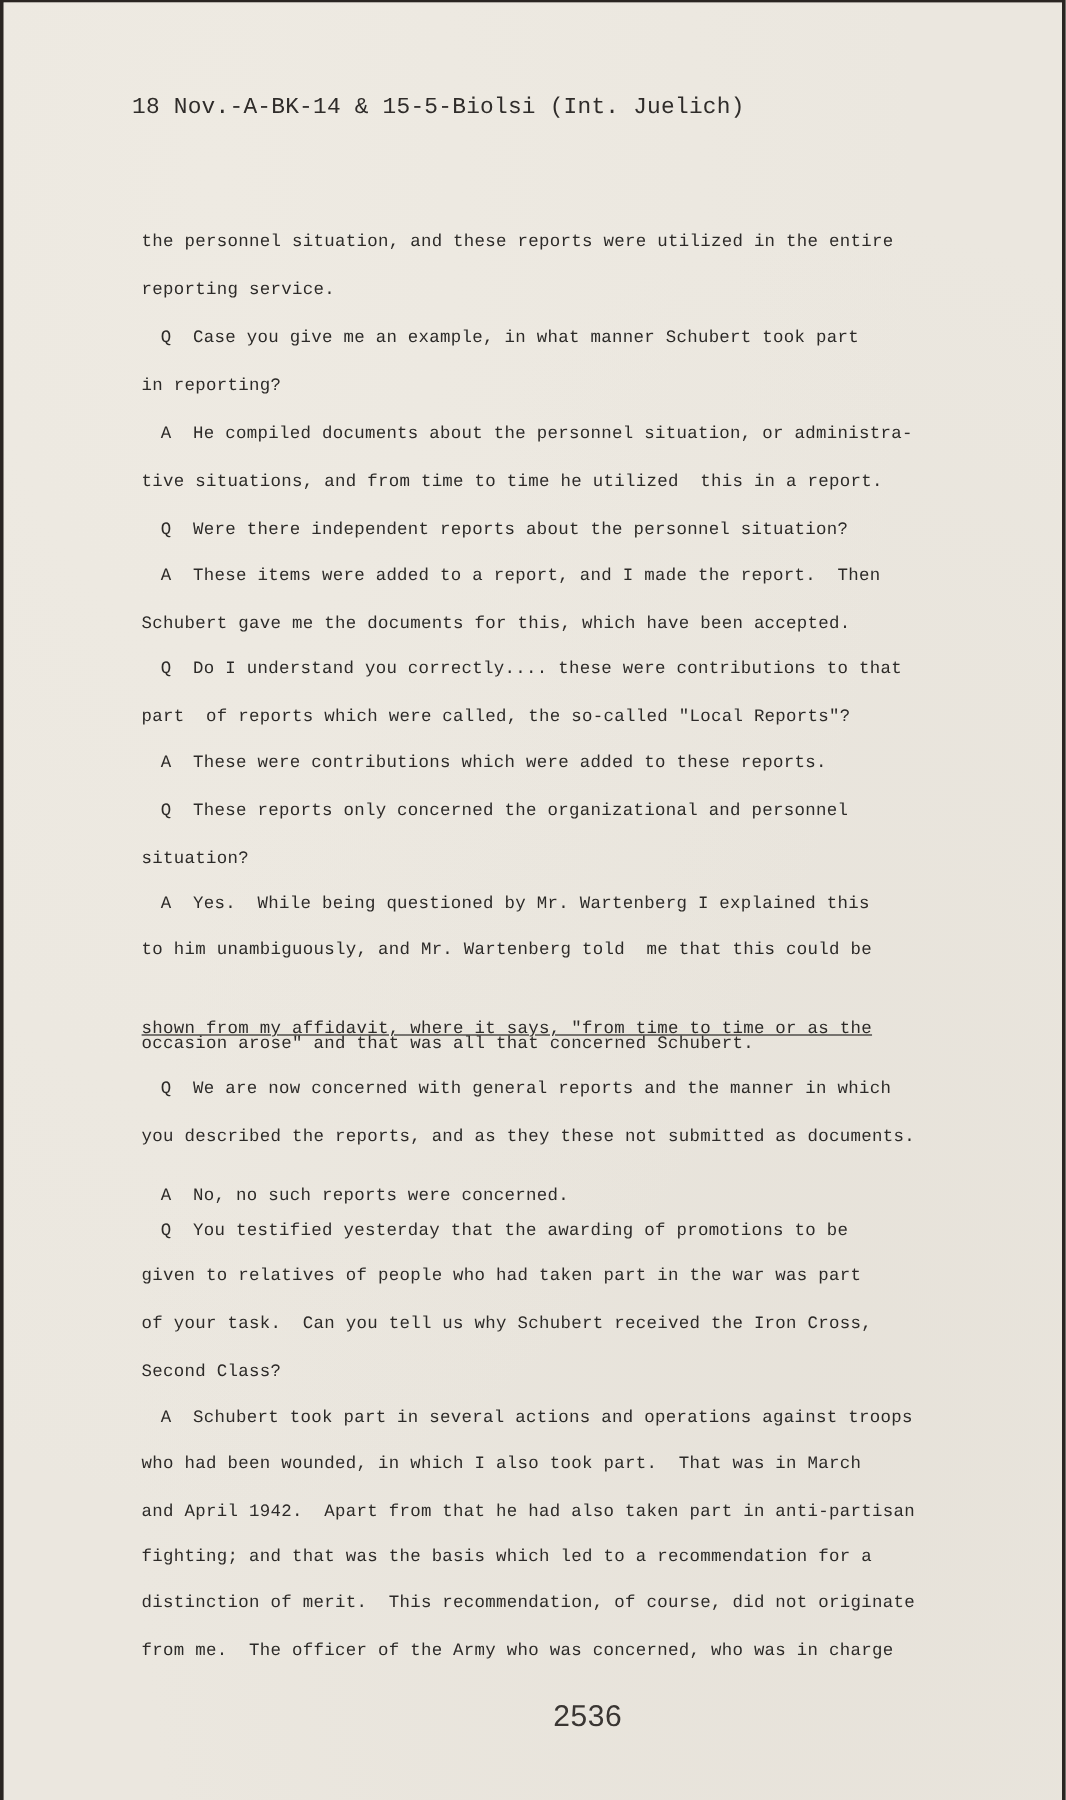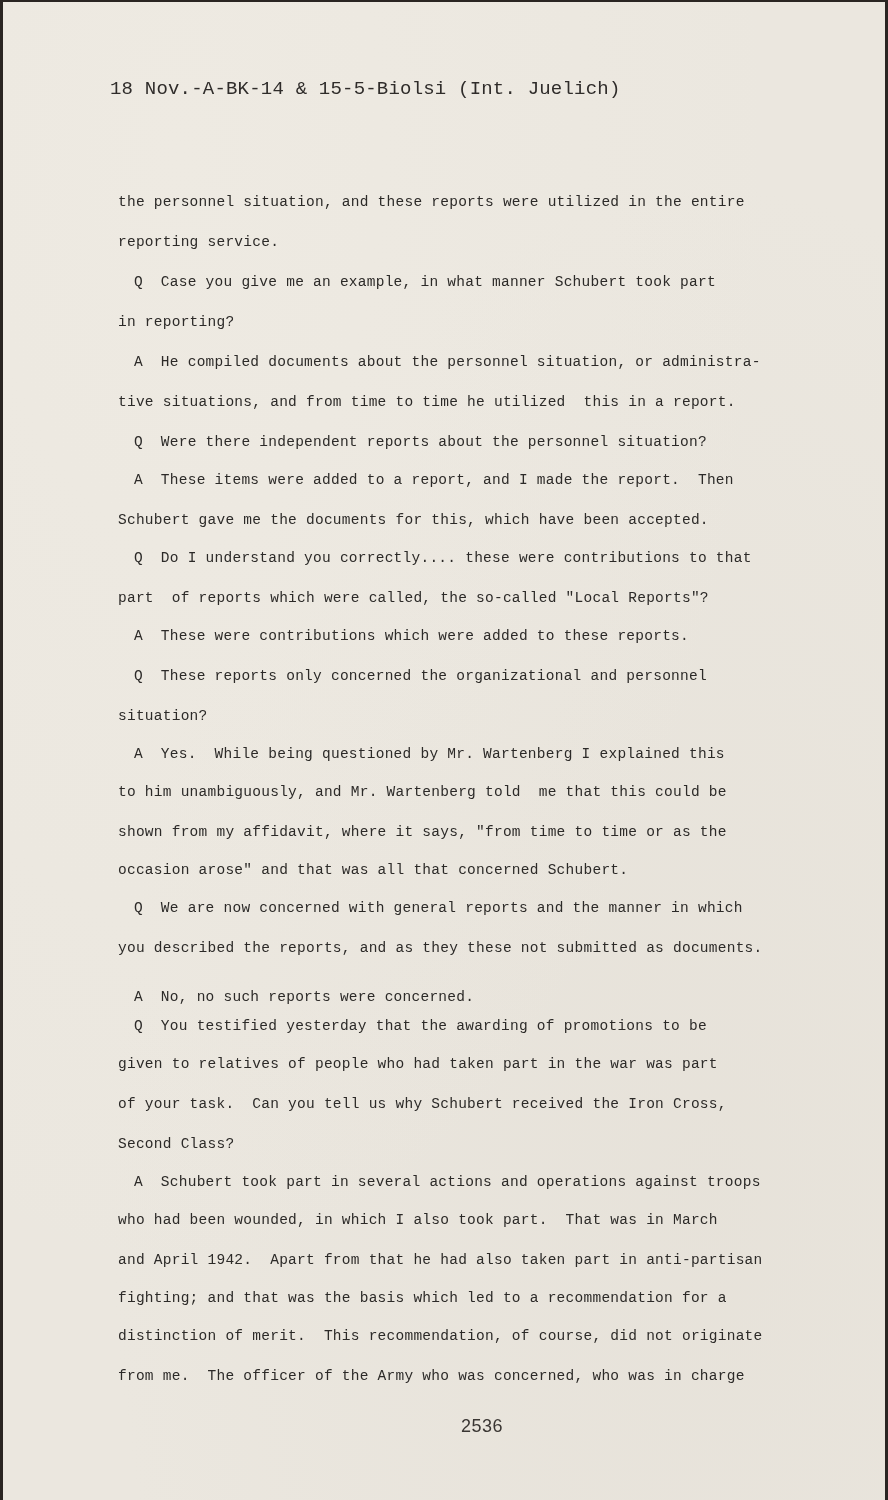--- a/index.html
+++ b/index.html
@@ -50,21 +50,21 @@
       left: 0;
       white-space: pre;
       height: 20px;
       line-height: 20px;
     }
     .page-number {
       position: absolute;
       left: 458px;
       top: 1414px;
       font-family: "Liberation Sans", "DejaVu Sans", sans-serif;
-      font-size: 18px;
+      font-size: 25px;
       letter-spacing: 0.5px;
       color: #3a3633;
     }
   </style>
 </head>
 <body>
 
 <div class="page">
   <div class="header">
     <div>18 Nov.-A-BK-14 &amp; 15-5-Biolsi (Int. Juelich)</div>
@@ -80,21 +80,21 @@
       <div class="line" style="top: 240px; left: 16px;">Q  Were there independent reports about the personnel situation?</div>
       <div class="line" style="top: 278px; left: 16px;">A  These items were added to a report, and I made the report.  Then</div>
       <div class="line" style="top: 318px;">Schubert gave me the documents for this, which have been accepted.</div>
       <div class="line" style="top: 356px; left: 16px;">Q  Do I understand you correctly.... these were contributions to that</div>
       <div class="line" style="top: 396px;">part  of reports which were called, the so-called "Local Reports"?</div>
       <div class="line" style="top: 434px; left: 16px;">A  These were contributions which were added to these reports.</div>
       <div class="line" style="top: 474px; left: 16px;">Q  These reports only concerned the organizational and personnel</div>
       <div class="line" style="top: 514px;">situation?</div>
       <div class="line" style="top: 552px; left: 16px;">A  Yes.  While being questioned by Mr. Wartenberg I explained this</div>
       <div class="line" style="top: 590px;">to him unambiguously, and Mr. Wartenberg told  me that this could be</div>
-      <div class="line" style="top: 630px;">shown from my affidavit, where it says, "from time to time or as the</div>
+      <div class="line" style="top: 656px; text-decoration: underline;">shown from my affidavit, where it says, "from time to time or as the</div>
       <div class="line" style="top: 668px;">occasion arose" and that was all that concerned Schubert.</div>
       <div class="line" style="top: 706px; left: 16px;">Q  We are now concerned with general reports and the manner in which</div>
       <div class="line" style="top: 746px;">you described the reports, and as they these not submitted as documents.</div>
       <div class="line" style="top: 795px; left: 16px;">A  No, no such reports were concerned.</div>
       <div class="line" style="top: 824px; left: 16px;">Q  You testified yesterday that the awarding of promotions to be</div>
       <div class="line" style="top: 862px;">given to relatives of people who had taken part in the war was part</div>
       <div class="line" style="top: 902px;">of your task.  Can you tell us why Schubert received the Iron Cross,</div>
       <div class="line" style="top: 942px;">Second Class?</div>
       <div class="line" style="top: 980px; left: 16px;">A  Schubert took part in several actions and operations against troops</div>
       <div class="line" style="top: 1018px;">who had been wounded, in which I also took part.  That was in March</div>

